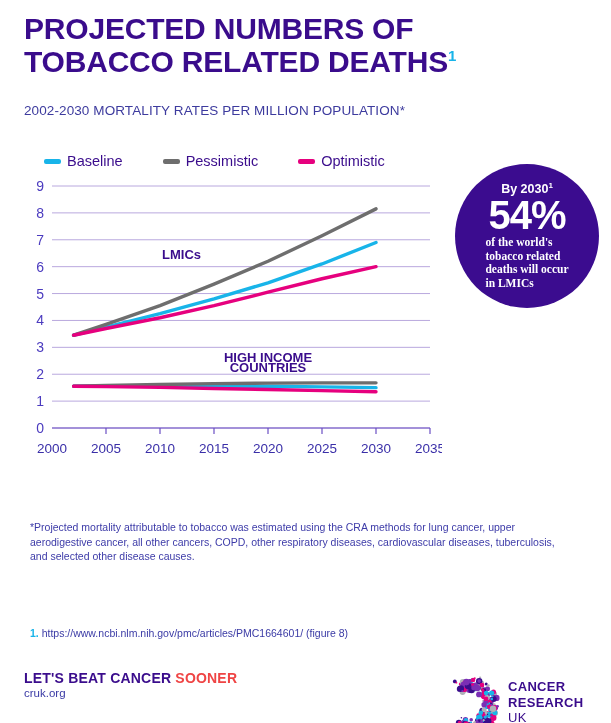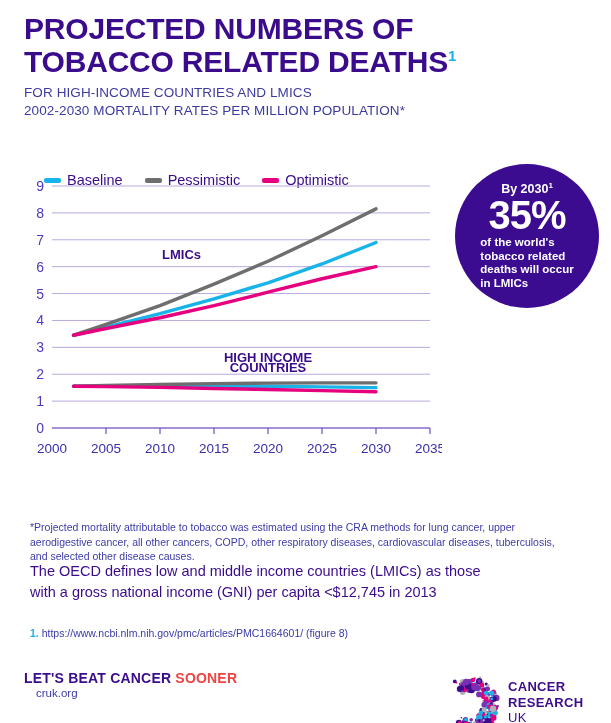--- a/index.html
+++ b/index.html
@@ -17,21 +17,21 @@
     letter-spacing:-0.2px;color:#3A0C8C;
   }
   .title sup{font-size:15px;color:#18B4E9;vertical-align:super;line-height:0;}
   .subtitle{
     position:absolute;left:24px;top:84px;width:470px;
     font-size:13.5px;line-height:18px;font-weight:normal;
     color:#3D3B9E;letter-spacing:0.1px;
   }
 
   
-  .legend{position:absolute;left:44px;top:172px;display:flex;gap:22px;align-items:center;}
+  .legend{position:absolute;left:44px;top:153px;display:flex;gap:40px;align-items:center;}
   .legend-item{display:flex;align-items:center;gap:6px;}
   .swatch{width:17px;height:5px;border-radius:2px;display:inline-block;}
   .legend-label{font-size:14.5px;color:#3A0C8C;}
 
   
   .chart{position:absolute;left:22px;top:178px;width:420px;height:300px;}
   .chart svg{display:block;}
 
   .axis-num{font-size:14px;fill:#4B3BBF;font-family:"Liberation Sans",sans-serif;}
   .axis-yr{font-size:13.5px;fill:#3A2FA8;font-family:"Liberation Sans",sans-serif;}
@@ -40,61 +40,61 @@
   
   .badge{
     position:absolute;left:455px;top:164px;width:144px;height:144px;
     border-radius:50%;background:#3B0C8F;color:#fff;
     display:flex;flex-direction:column;align-items:center;justify-content:center;
     text-align:left;padding:4px;box-sizing:border-box;
   }
   .badge-top{font-size:12.5px;font-weight:bold;line-height:14px;}
   .badge-top sup{font-size:8px;vertical-align:super;line-height:0;}
   .badge-pct{font-size:40px;font-weight:bold;line-height:40px;margin:-1px 0 1px;letter-spacing:-1px;}
-  .badge-body{font-size:11.5px;font-weight:bold;line-height:13.5px;}
+  .badge-body{font-size:11.5px;font-weight:bold;line-height:13.5px;font-family:Liberation Serif, serif;}
 
   
   .note{
     position:absolute;left:30px;top:520px;width:545px;
     font-size:10.5px;line-height:14.5px;color:#3D3BA8;
   }
   .oecd{
     position:absolute;left:30px;top:561px;width:555px;
     font-size:14.5px;line-height:21px;color:#3A0C8C;
   }
   .ref{
     position:absolute;left:30px;top:626px;width:545px;
     font-size:10.5px;line-height:14px;color:#3A3AA5;
   }
   .ref .num{color:#18B4E9;font-weight:bold;}
 
   
   .tagline{position:absolute;left:24px;top:670px;font-size:14px;font-weight:bold;color:#3A0C8C;letter-spacing:0.2px;}
   .tagline .sooner{color:#ef4444;}
-  .cruk{position:absolute;left:36px;top:687px;font-size:11.5px;color:#3A3AA5;}
+  .cruk{position:absolute;left:24px;top:687px;font-size:11.5px;color:#3A3AA5;}
 
   .logo{position:absolute;left:438px;top:676px;width:150px;height:62px;}
   .logo-text{
     position:absolute;left:70px;top:3px;
     font-size:13px;line-height:15.5px;font-weight:bold;color:#3A0C8C;letter-spacing:0.3px;
   }
   .logo-text .uk{font-weight:normal;}
 </style>
 </head>
 <body>
 
 <div class="wrap">
 
   <div class="title">
     <span>PROJECTED NUMBERS OF</span><br>
     <span>TOBACCO RELATED DEATHS</span><sup>1</sup>
   </div>
 
   <div class="subtitle">
-    <span>FOR HIGH-INCOME COUNTRIES AND LMICS</span><br>
+    <br>
     <span>2002-2030 MORTALITY RATES PER MILLION POPULATION*</span>
   </div>
 
   <div class="legend">
     <div class="legend-item">
       <span class="swatch" style="background:#18B4E9"></span>
       <span class="legend-label">Baseline</span>
     </div>
     <div class="legend-item">
       <span class="swatch" style="background:#6E6E6E"></span>
@@ -151,35 +151,31 @@
         <polyline points="51.599999999999994,208.32222222222222 84,207.51555555555555 138,206.44 192,205.63333333333333 246,205.09555555555556 300,204.82666666666665 354,204.82666666666665" fill="none" stroke="#6E6E6E" stroke-width="3.4" stroke-linecap="round" stroke-linejoin="round"></polyline>
         <polyline points="51.599999999999994,208.32222222222222 84,208.5911111111111 138,209.39777777777778 192,210.47333333333333 246,211.54888888888888 300,212.62444444444444 354,213.7" fill="none" stroke="#E6007E" stroke-width="3.4" stroke-linecap="round" stroke-linejoin="round"></polyline>
         <text x="159.6" y="80.60000000000002" text-anchor="middle" class="ann">LMICs</text>
         <text x="246" y="184.1222222222222" text-anchor="middle" class="ann">HIGH INCOME</text>
         <text x="246" y="193.53333333333333" text-anchor="middle" class="ann">COUNTRIES</text>
       </svg>
   </div>
 
   <div class="badge">
     <div class="badge-top"><span>By 2030</span><sup>1</sup></div>
-    <div class="badge-pct">35%</div>
+    <div class="badge-pct">54%</div>
     <div class="badge-body">
       <span>of the world's</span><br>
       <span>tobacco related</span><br>
       <span>deaths will occur</span><br>
       <span>in LMICs</span>
     </div>
   </div>
 
   <div class="note">*Projected mortality attributable to tobacco was estimated using the CRA methods for lung cancer, upper aerodigestive cancer, all other cancers, COPD, other respiratory diseases, cardiovascular diseases, tuberculosis, and selected other disease causes.</div>
 
-  <div class="oecd">
-    <span>The OECD defines low and middle income countries (LMICs) as those</span><br>
-    <span>with a gross national income (GNI) per capita &lt;$12,745 in 2013</span>
-  </div>
 
   <div class="ref">
     <span class="num">1.</span>
     <span>https://www.ncbi.nlm.nih.gov/pmc/articles/PMC1664601/ (figure 8)</span>
   </div>
 
   <div class="tagline">
     <span>LET'S BEAT CANCER </span><span class="sooner">SOONER</span>
   </div>
   <div class="cruk">cruk.org</div>

